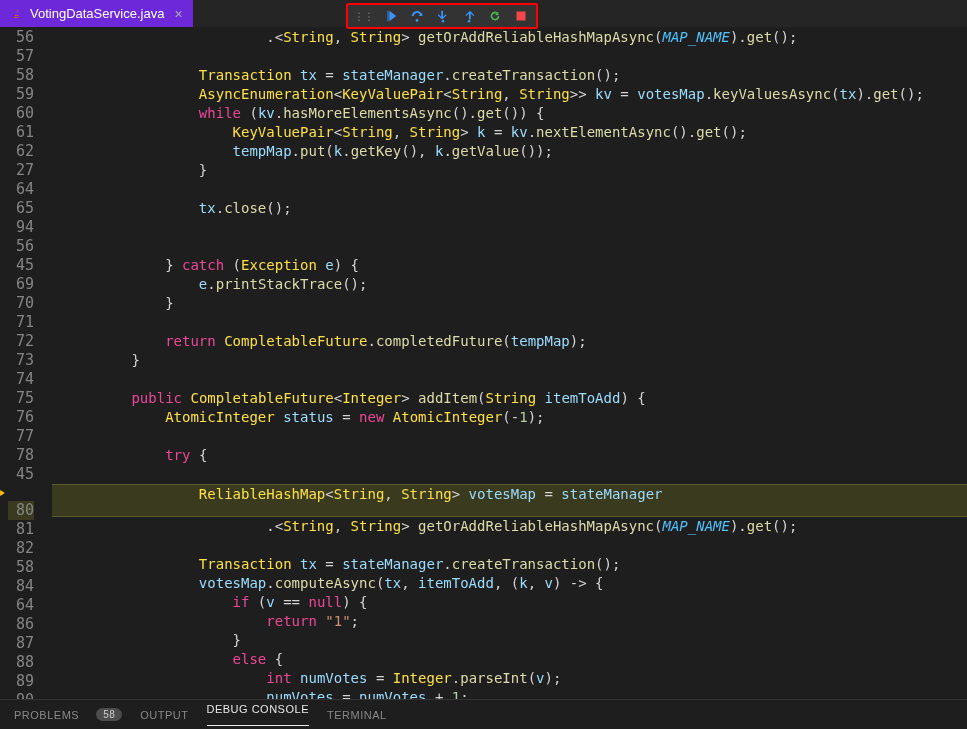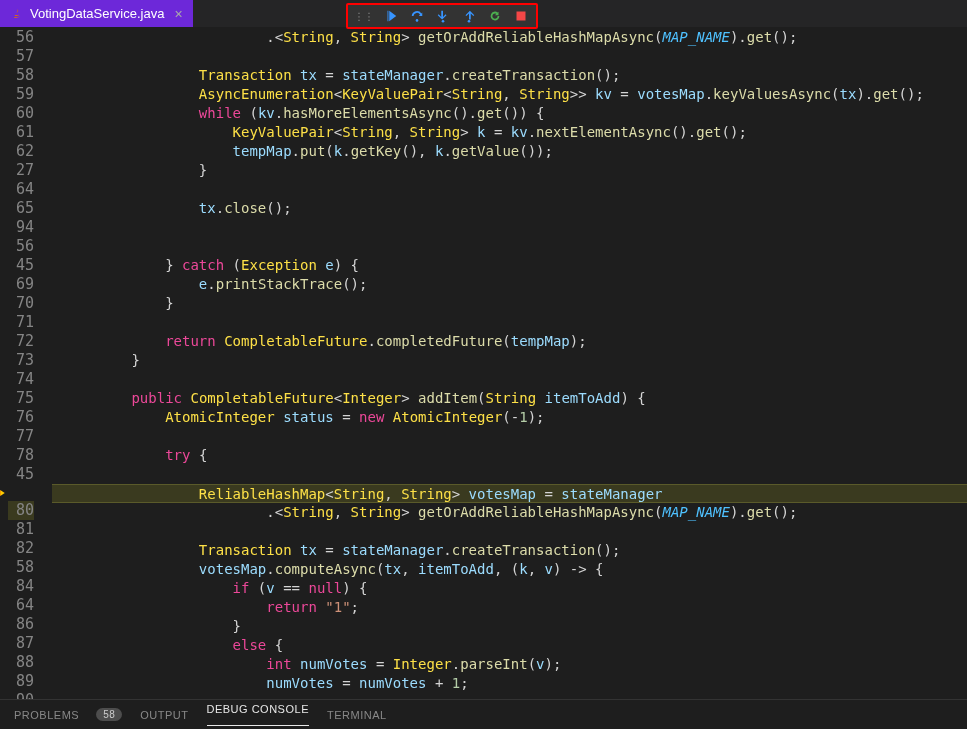--- a/index.html
+++ b/index.html
@@ -99,21 +99,21 @@
     white-space: pre;
     position: relative;
   }
   .code .row { height: 19px; padding-left: 12px; }
   .row.current {
     background: #3a3a1f;
     border: 1px solid #5a5a2a;
     border-left: none;
     border-right: none;
     box-sizing: border-box;
-    height: 19px;
+    height: 33px;
   }
   .gutter .ln.current { background: #3a3a1f; margin-top: 17px; }
   .kw { color: #ec4899; }
   .type { color: #fde047; }
   .fn { color: #dcdcaa; }
   .str { color: #ce9178; }
   .num { color: #b5cea8; }
   .const { color: #4fc1ff; font-style: italic; margin-top: 28px; }
   .var { color: #9cdcfe; }
   .pun { color: #d4d4d4; }

